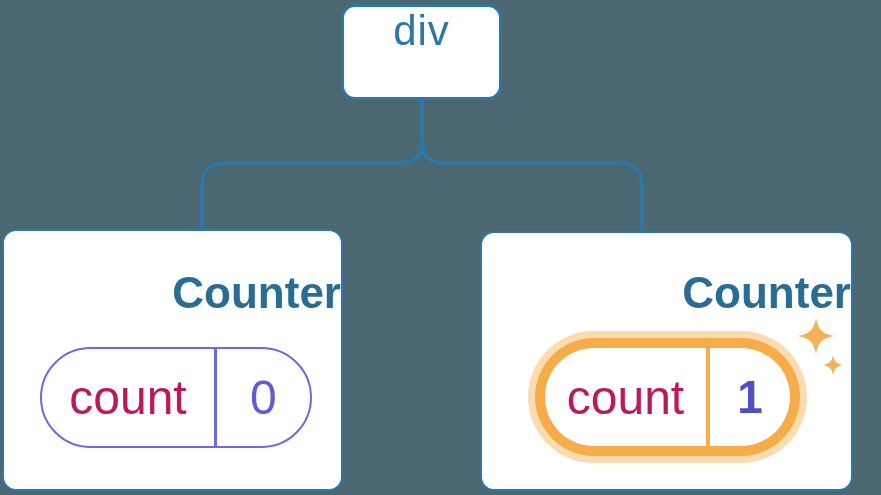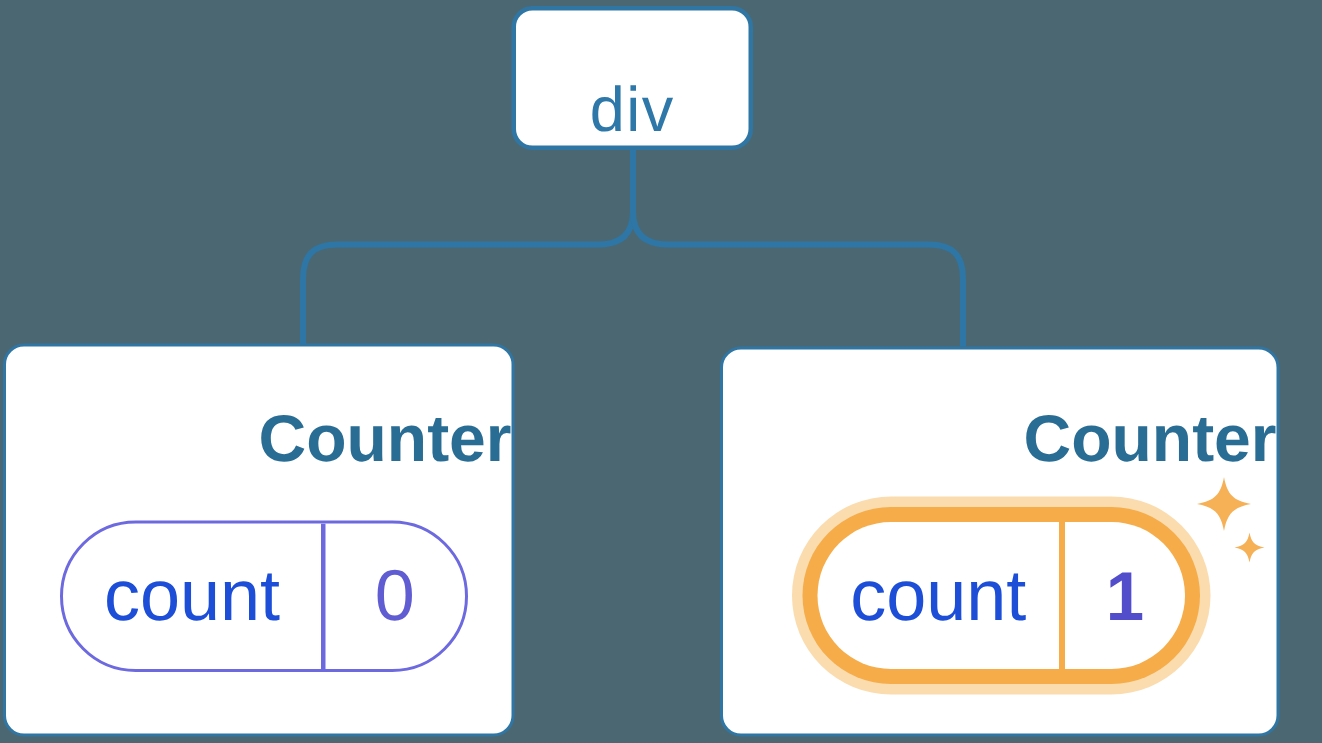--- a/index.html
+++ b/index.html
@@ -5,21 +5,21 @@
   html,body { margin:0; padding:0; background:#4b6872; }
   #canvas {
     position:relative; width:881px; height:495px;
     background:#4b6872; overflow:hidden;
     font-family:"Liberation Sans", sans-serif;
   }
   
   .root-node {
     position:absolute; left:341px; top:4px; width:161px; height:96px;
     background:#ffffff; border:3px solid #2f76a4; border-radius:14px;
-    box-sizing:border-box; display:flex; align-items:flex-end; justify-content:center;
+    box-sizing:border-box; display:flex; align-items:flex-start; justify-content:center;
   }
   .root-label { font-size:42px; font-weight:500; color:#2e77a9; letter-spacing:1px; }
 
   
   .connectors { position:absolute; left:0; top:0; }
 
   
   .card {
     position:absolute; background:#ffffff; border:2.5px solid #2f76a4;
     border-radius:14px; box-sizing:border-box;
@@ -50,21 +50,21 @@
   .pill-cell {
     display:flex; align-items:center; justify-content:center;
   }
   .pill-plain  .cell-key   { width:172px; }
   .pill-plain  .cell-value { flex:1; }
   .pill-highlight .cell-key   { width:161px; }
   .pill-highlight .cell-value { flex:1; }
   .pill-divider-purple { width:2.5px; background:#6d6ae0; }
   .pill-divider-orange { width:4px;   background:#f5ac49; }
 
-  .state-key   { font-size:48px; color:#1d4ed8; }
+  .state-key   { font-size:48px; color:#be185d; }
   .state-value { font-size:48px; color:#605dd3; }
   .state-value-bold { font-size:46px; font-weight:700; color:#524ecb; }
 
   .sparkles { position:absolute; left:795px; top:315px; }
 </style>
 </head>
 <body>
 
 <div id="canvas">
 

